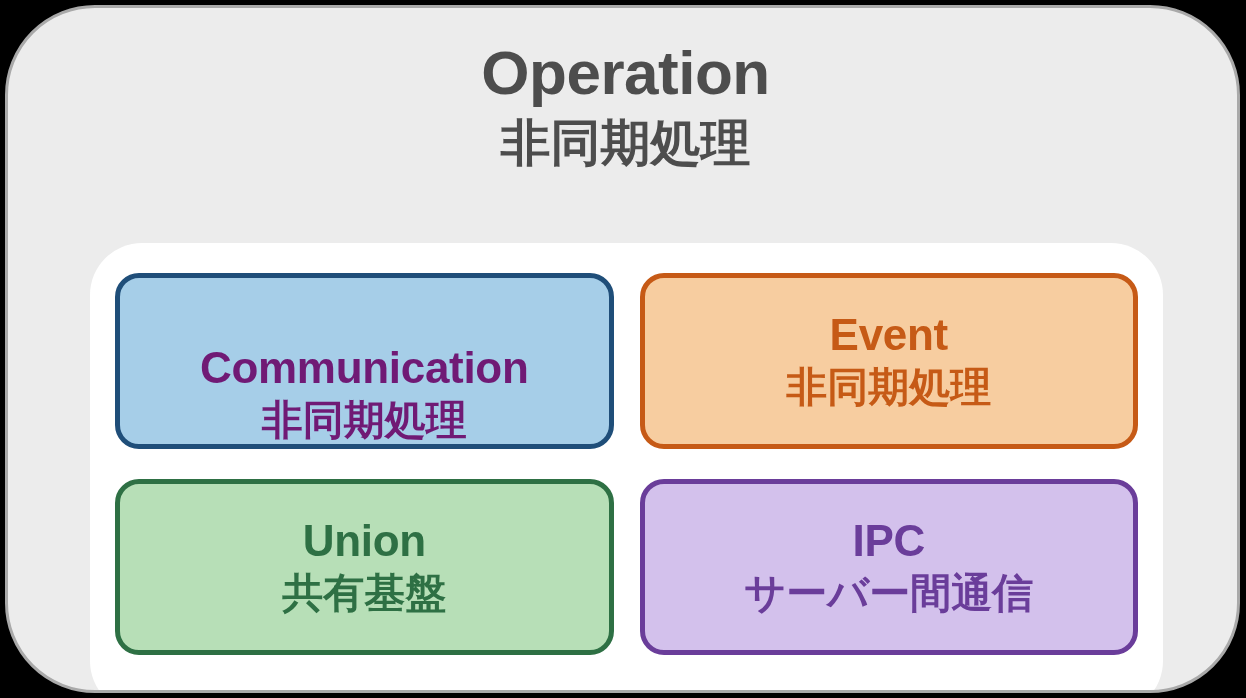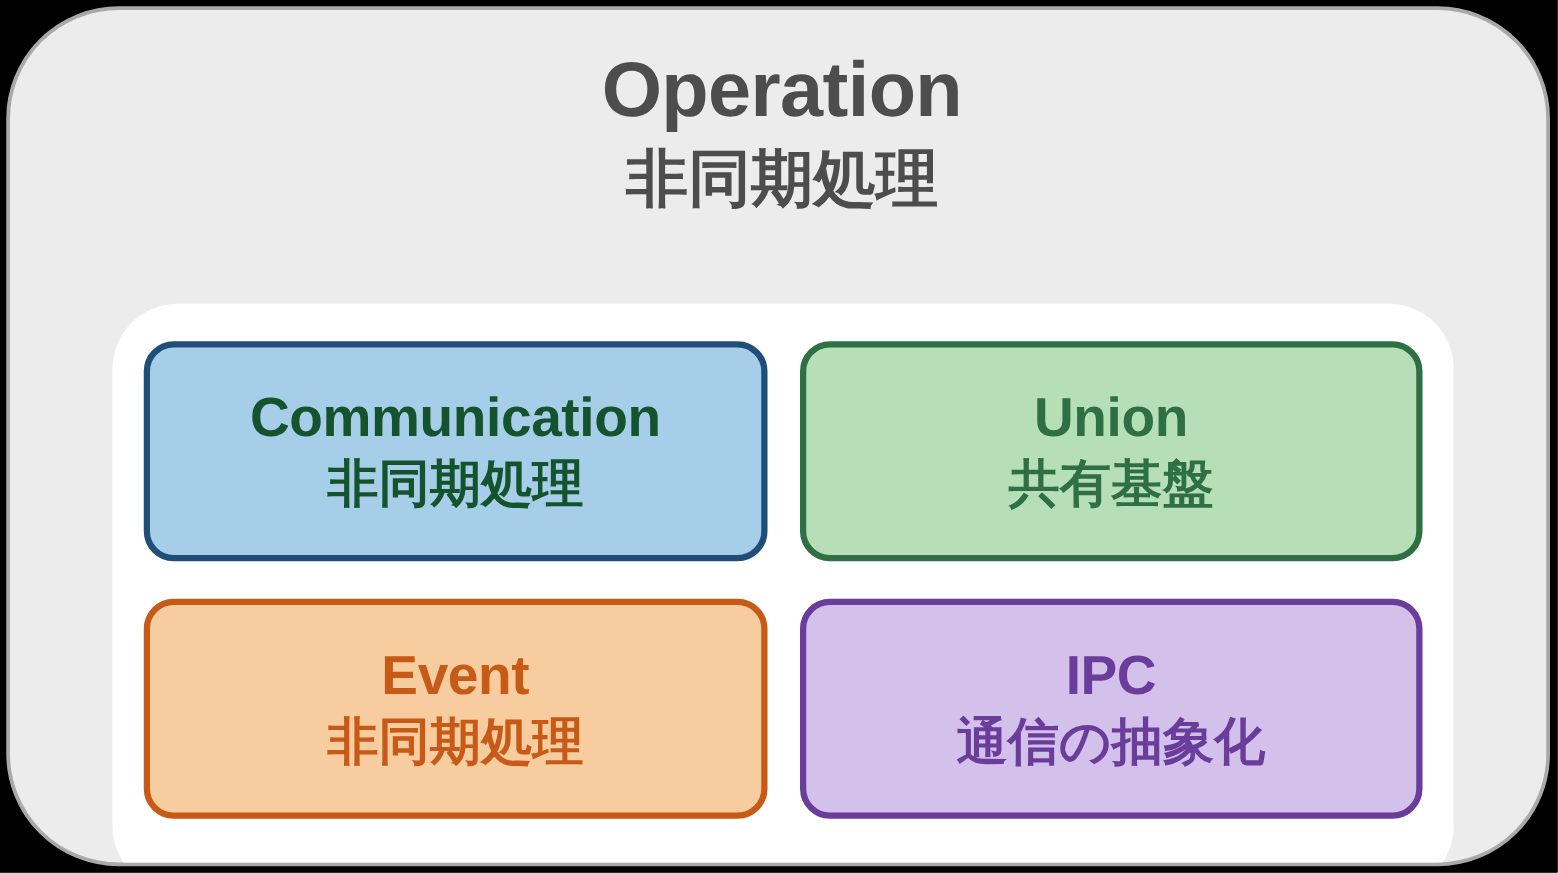--- a/index.html
+++ b/index.html
@@ -104,21 +104,21 @@
   }
   .cell-sub {
     display: block;
     margin-top: 4px;
     font-size: 41px;
     font-weight: bold;
     line-height: 1.15;
   }
 
   
-  .cell-blue   { background: #A6CEE8; border-color: #1F4E79; color: #14532d; }
+  .cell-blue   { background: #A6CEE8; border-color: #1F4E79; color: #701a75; justify-content: flex-end; }
   .cell-green  { background: #B7DFB7; border-color: #2E7044; color: #2E7044; }
   .cell-orange { background: #F7CDA0; border-color: #C65A16; color: #C65A16; }
   .cell-purple { background: #D3C1EC; border-color: #6A3D9A; color: #6A3D9A; }
 </style>
 </head>
 <body>
 
 <div class="stage">
 
   <div class="outer-card">
@@ -129,32 +129,32 @@
     </div>
 
     <div class="inner-panel">
       <div class="grid">
 
         <div class="cell cell-blue">
           <span class="cell-title">Communication</span>
           <span class="cell-sub">非同期処理</span>
         </div>
 
+        <div class="cell cell-orange">
+          <span class="cell-title">Event</span>
+          <span class="cell-sub">非同期処理</span>
+        </div>
+
         <div class="cell cell-green">
           <span class="cell-title">Union</span>
           <span class="cell-sub">共有基盤</span>
         </div>
 
-        <div class="cell cell-orange">
-          <span class="cell-title">Event</span>
-          <span class="cell-sub">非同期処理</span>
-        </div>
-
         <div class="cell cell-purple">
           <span class="cell-title">IPC</span>
-          <span class="cell-sub">通信の抽象化</span>
+          <span class="cell-sub">サーバー間通信</span>
         </div>
 
       </div>
     </div>
 
   </div>
 </div>
 
 </body></html>

